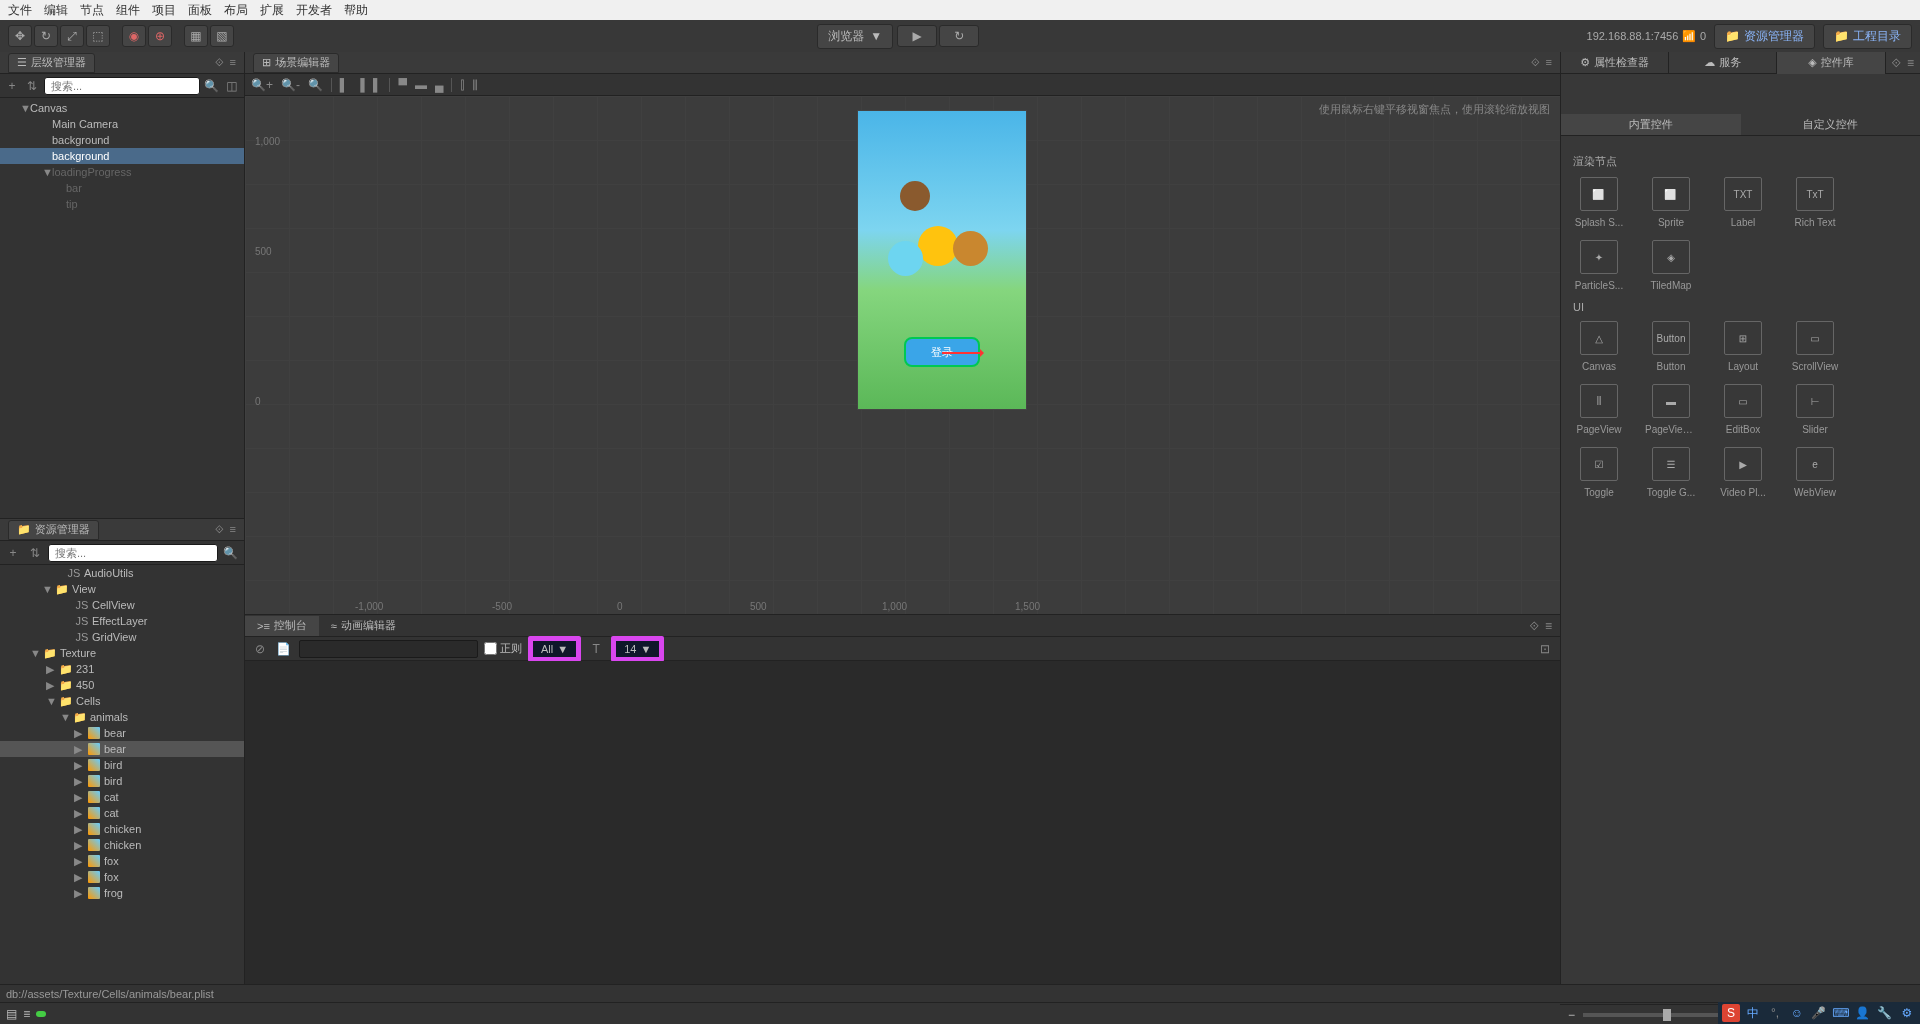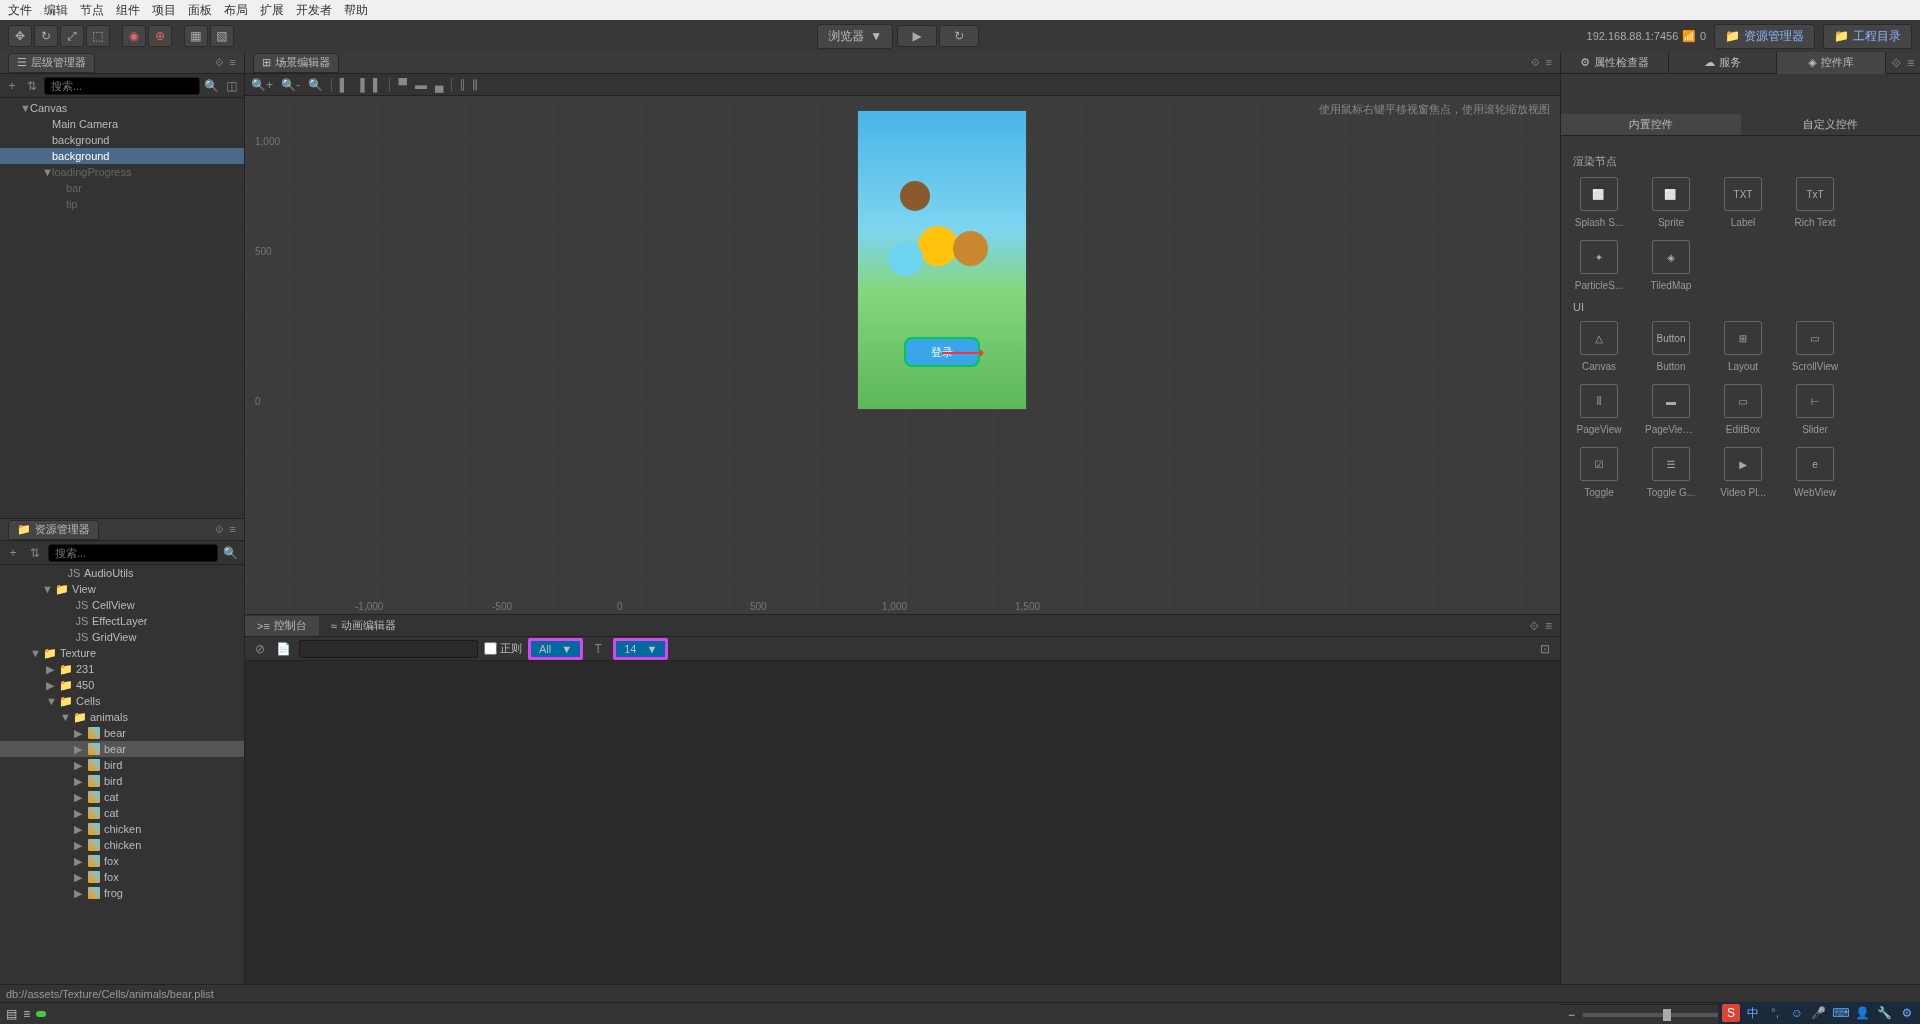--- a/index.html
+++ b/index.html
@@ -26,21 +26,21 @@
 .right-col { width: 360px; display: flex; flex-direction: column; border-left: 1px solid #222; }
 
 
 .panel-header { background: #3a3a3a; height: 22px; display: flex; align-items: center; padding: 0 8px; border-bottom: 1px solid #222; font-size: 11px; }
 .panel-tab { padding: 2px 8px; background: #454545; border: 1px solid #2a2a2a; border-radius: 3px 3px 0 0; display: flex; align-items: center; gap: 4px; height: 20px; }
 .panel-icons { margin-left: auto; display: flex; gap: 6px; color: #888; }
 
 
 .hierarchy { flex: 0 0 50%; display: flex; flex-direction: column; background: #333; }
 .hierarchy-toolbar { height: 24px; display: flex; align-items: center; padding: 0 4px; gap: 4px; border-bottom: 1px solid #222; }
-.search-input { flex: 1; background: #000000; border: 1px solid #1a1a1a; border-radius: 3px; height: 18px; color: #888; padding: 0 6px; font-size: 11px; }
+.search-input { flex: 1; background: #ffffff; border: 1px solid #1a1a1a; border-radius: 3px; height: 18px; color: #888; padding: 0 6px; font-size: 11px; }
 .icon-btn { width: 18px; height: 18px; display: flex; align-items: center; justify-content: center; cursor: pointer; color: #888; }
 .tree { flex: 1; overflow: auto; padding: 2px 0; }
 .tree-item { height: 16px; display: flex; align-items: center; padding-left: var(--indent, 8px); cursor: pointer; font-size: 11px; }
 .tree-item.selected { background: #4a6a8a; color: #fff; }
 .tree-item .arrow { width: 10px; display: inline-block; text-align: center; color: #888; }
 .tree-item.disabled { color: #666; }
 
 
 .assets { flex: 1; display: flex; flex-direction: column; background: #333; border-top: 1px solid #222; }
 .assets-tree { flex: 1; overflow: auto; }
@@ -66,21 +66,21 @@
 .red-arrow::after { content:''; position:absolute; right:-6px; top:-3px; border:4px solid transparent; border-left-color:#f33; }
 
 
 .console-panel { height: 370px; display: flex; flex-direction: column; background: #333; border-top: 1px solid #222; }
 .console-tabs { height: 22px; display: flex; align-items: center; border-bottom: 1px solid #222; }
 .console-tab { padding: 2px 12px; height: 20px; display: flex; align-items: center; gap: 4px; font-size: 11px; }
 .console-tab.active { background: #454545; }
 .console-toolbar { height: 24px; display: flex; align-items: center; padding: 0 6px; gap: 6px; border-bottom: 1px solid #222; }
 .console-input { flex: 0 0 120px; background: #2a2a2a; border: 1px solid #1a1a1a; height: 18px; border-radius:2px; }
 .checkbox-label { display: flex; align-items: center; gap: 3px; font-size: 11px; }
-.select-box { background: #0369a1; border: 3px solid #d946ef; border-radius: 2px; padding: 2px 8px; font-size: 11px; display: flex; align-items: center; gap: 10px; }
+.select-box { background: #0f172a; border: 5px solid #d946ef; border-radius: 2px; padding: 2px 8px; font-size: 11px; display: flex; align-items: center; gap: 4px; }
 .console-body { flex: 1; background: #2a2a2a; }
 
 
 .inspector-tabs { height: 22px; display: flex; align-items: center; border-bottom: 1px solid #222; background: #3a3a3a; }
 .insp-tab { flex: 1; height: 22px; display: flex; align-items: center; justify-content: center; gap: 4px; font-size: 11px; cursor: pointer; border-right: 1px solid #222; }
 .insp-tab.active { background: #454545; }
 .controls-subtabs { height: 22px; display: flex; border-bottom: 1px solid #222; margin-top: 40px; }
 .controls-subtab { flex: 1; display: flex; align-items: center; justify-content: center; font-size: 11px; cursor: pointer; }
 .controls-subtab.active { background: #454545; }
 .controls-body { flex: 1; padding: 8px 12px; overflow: auto; }

